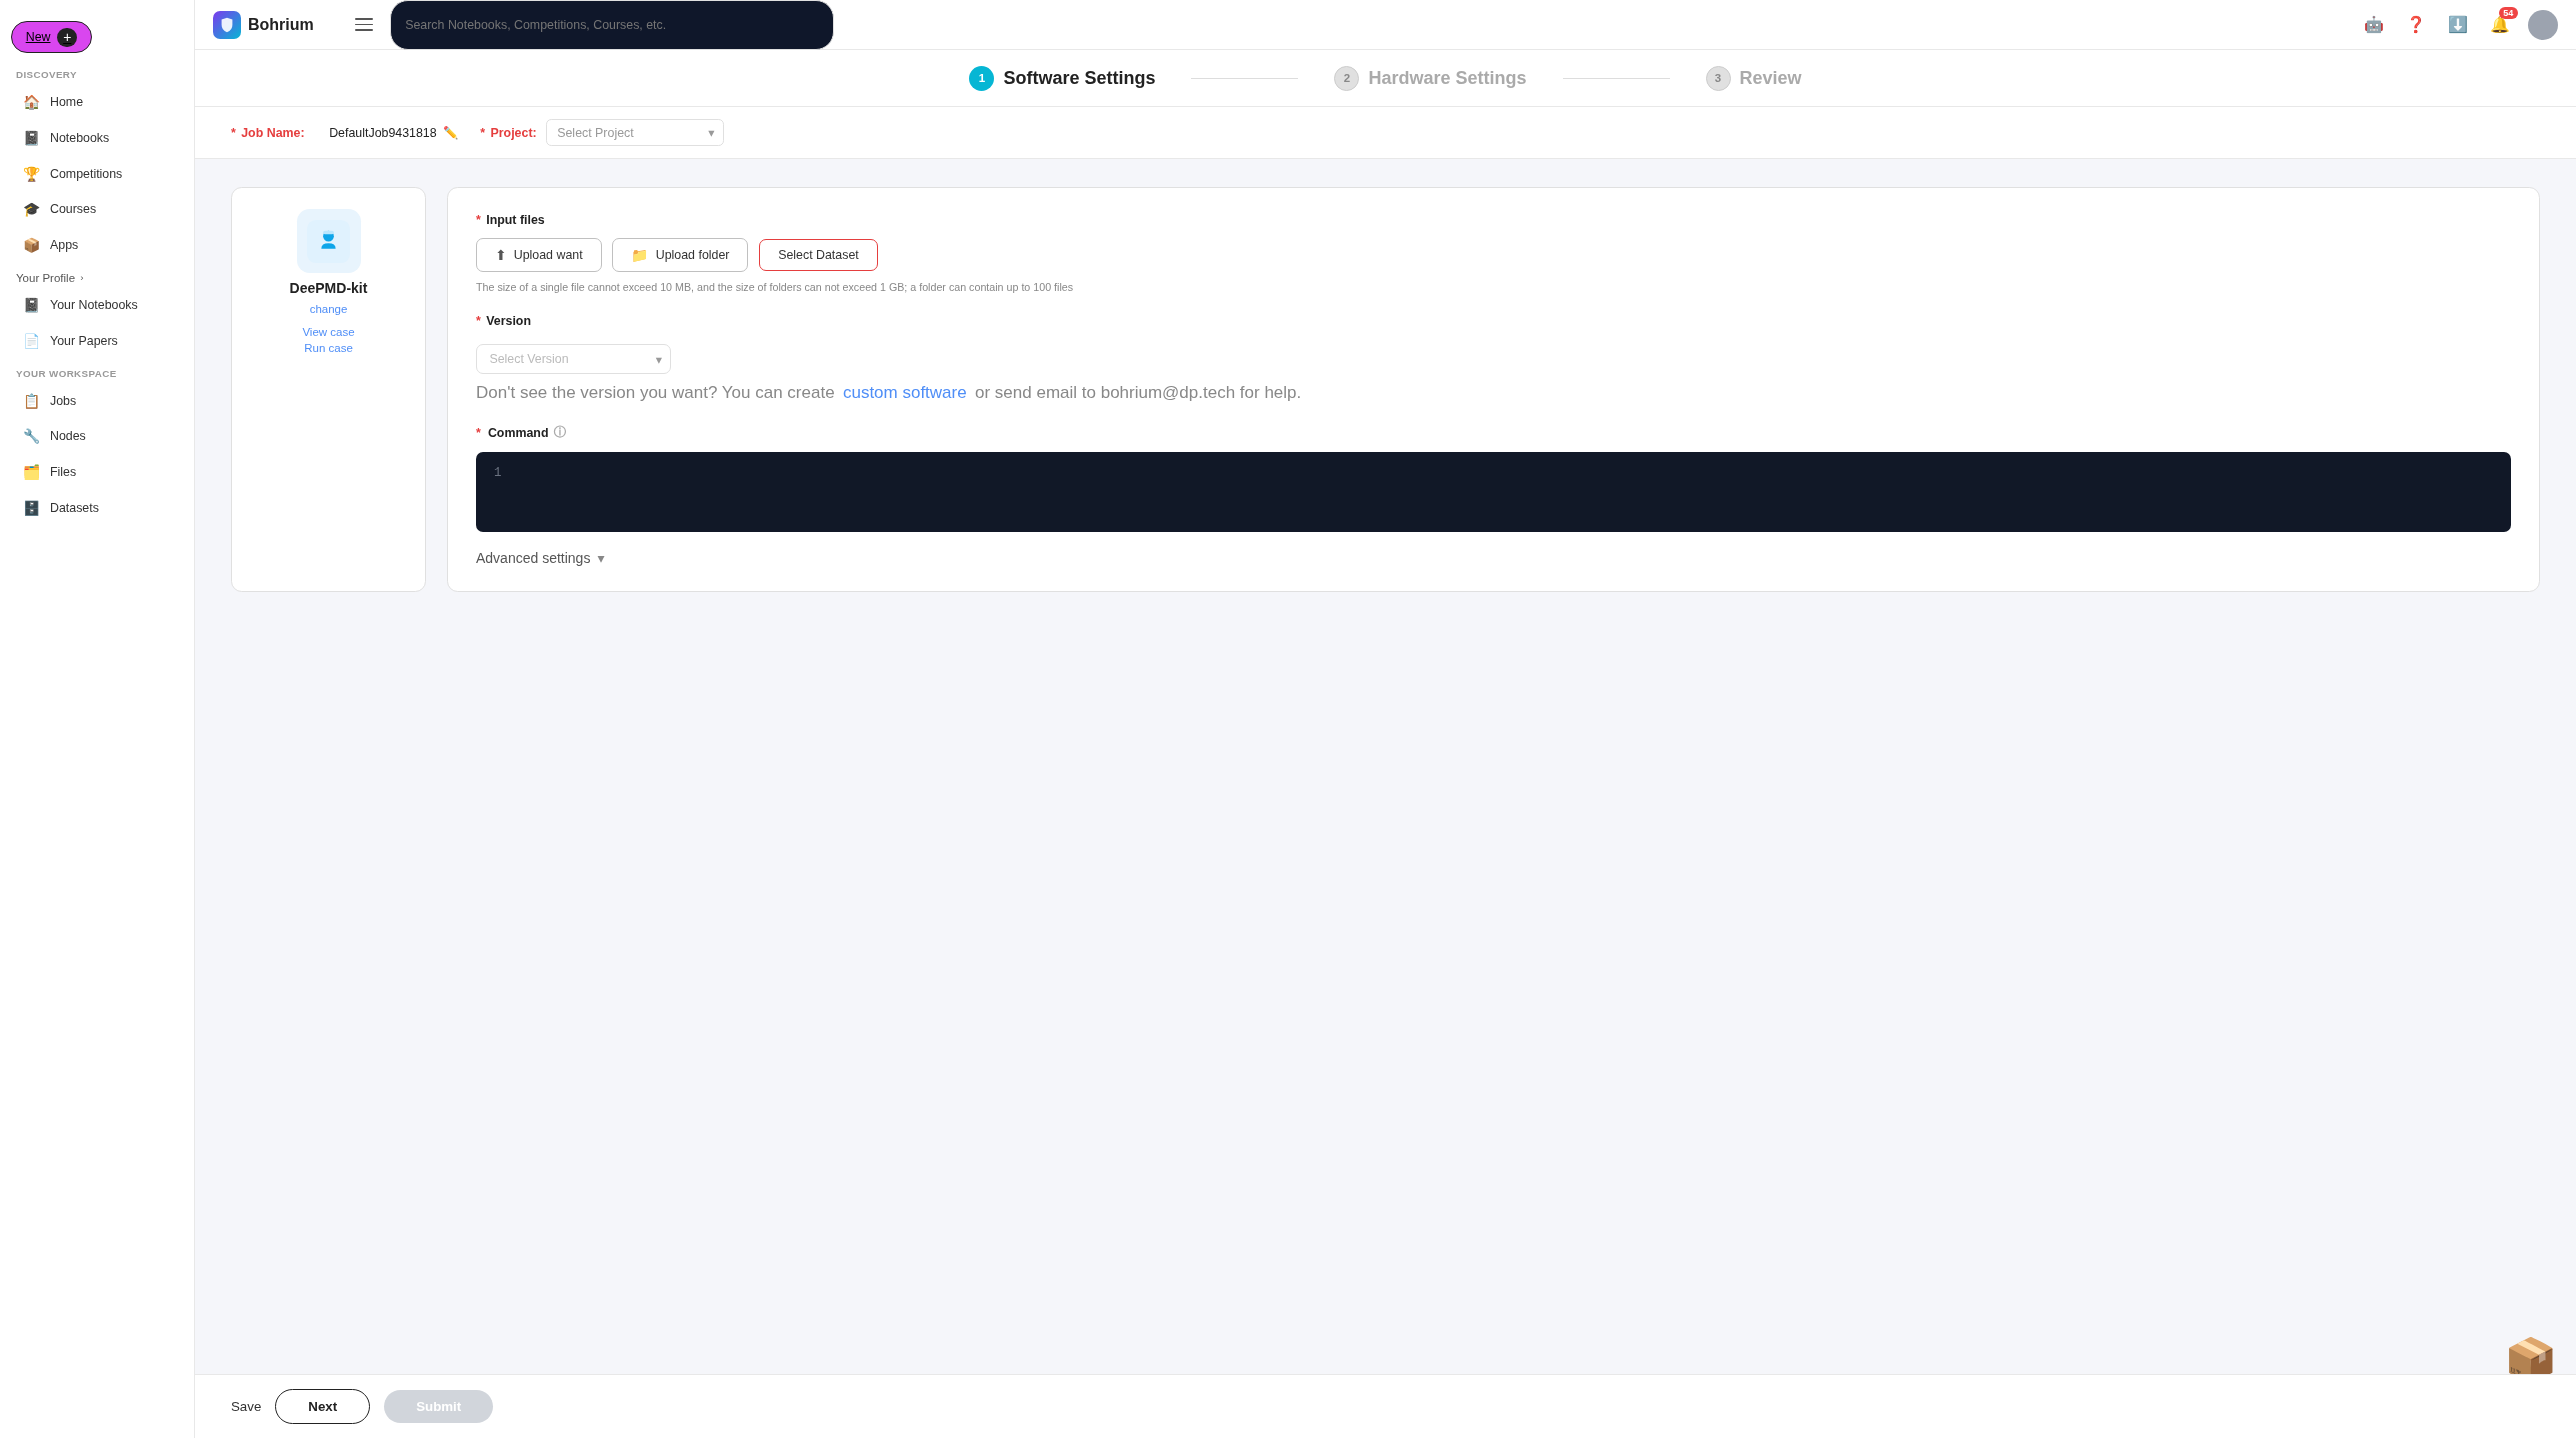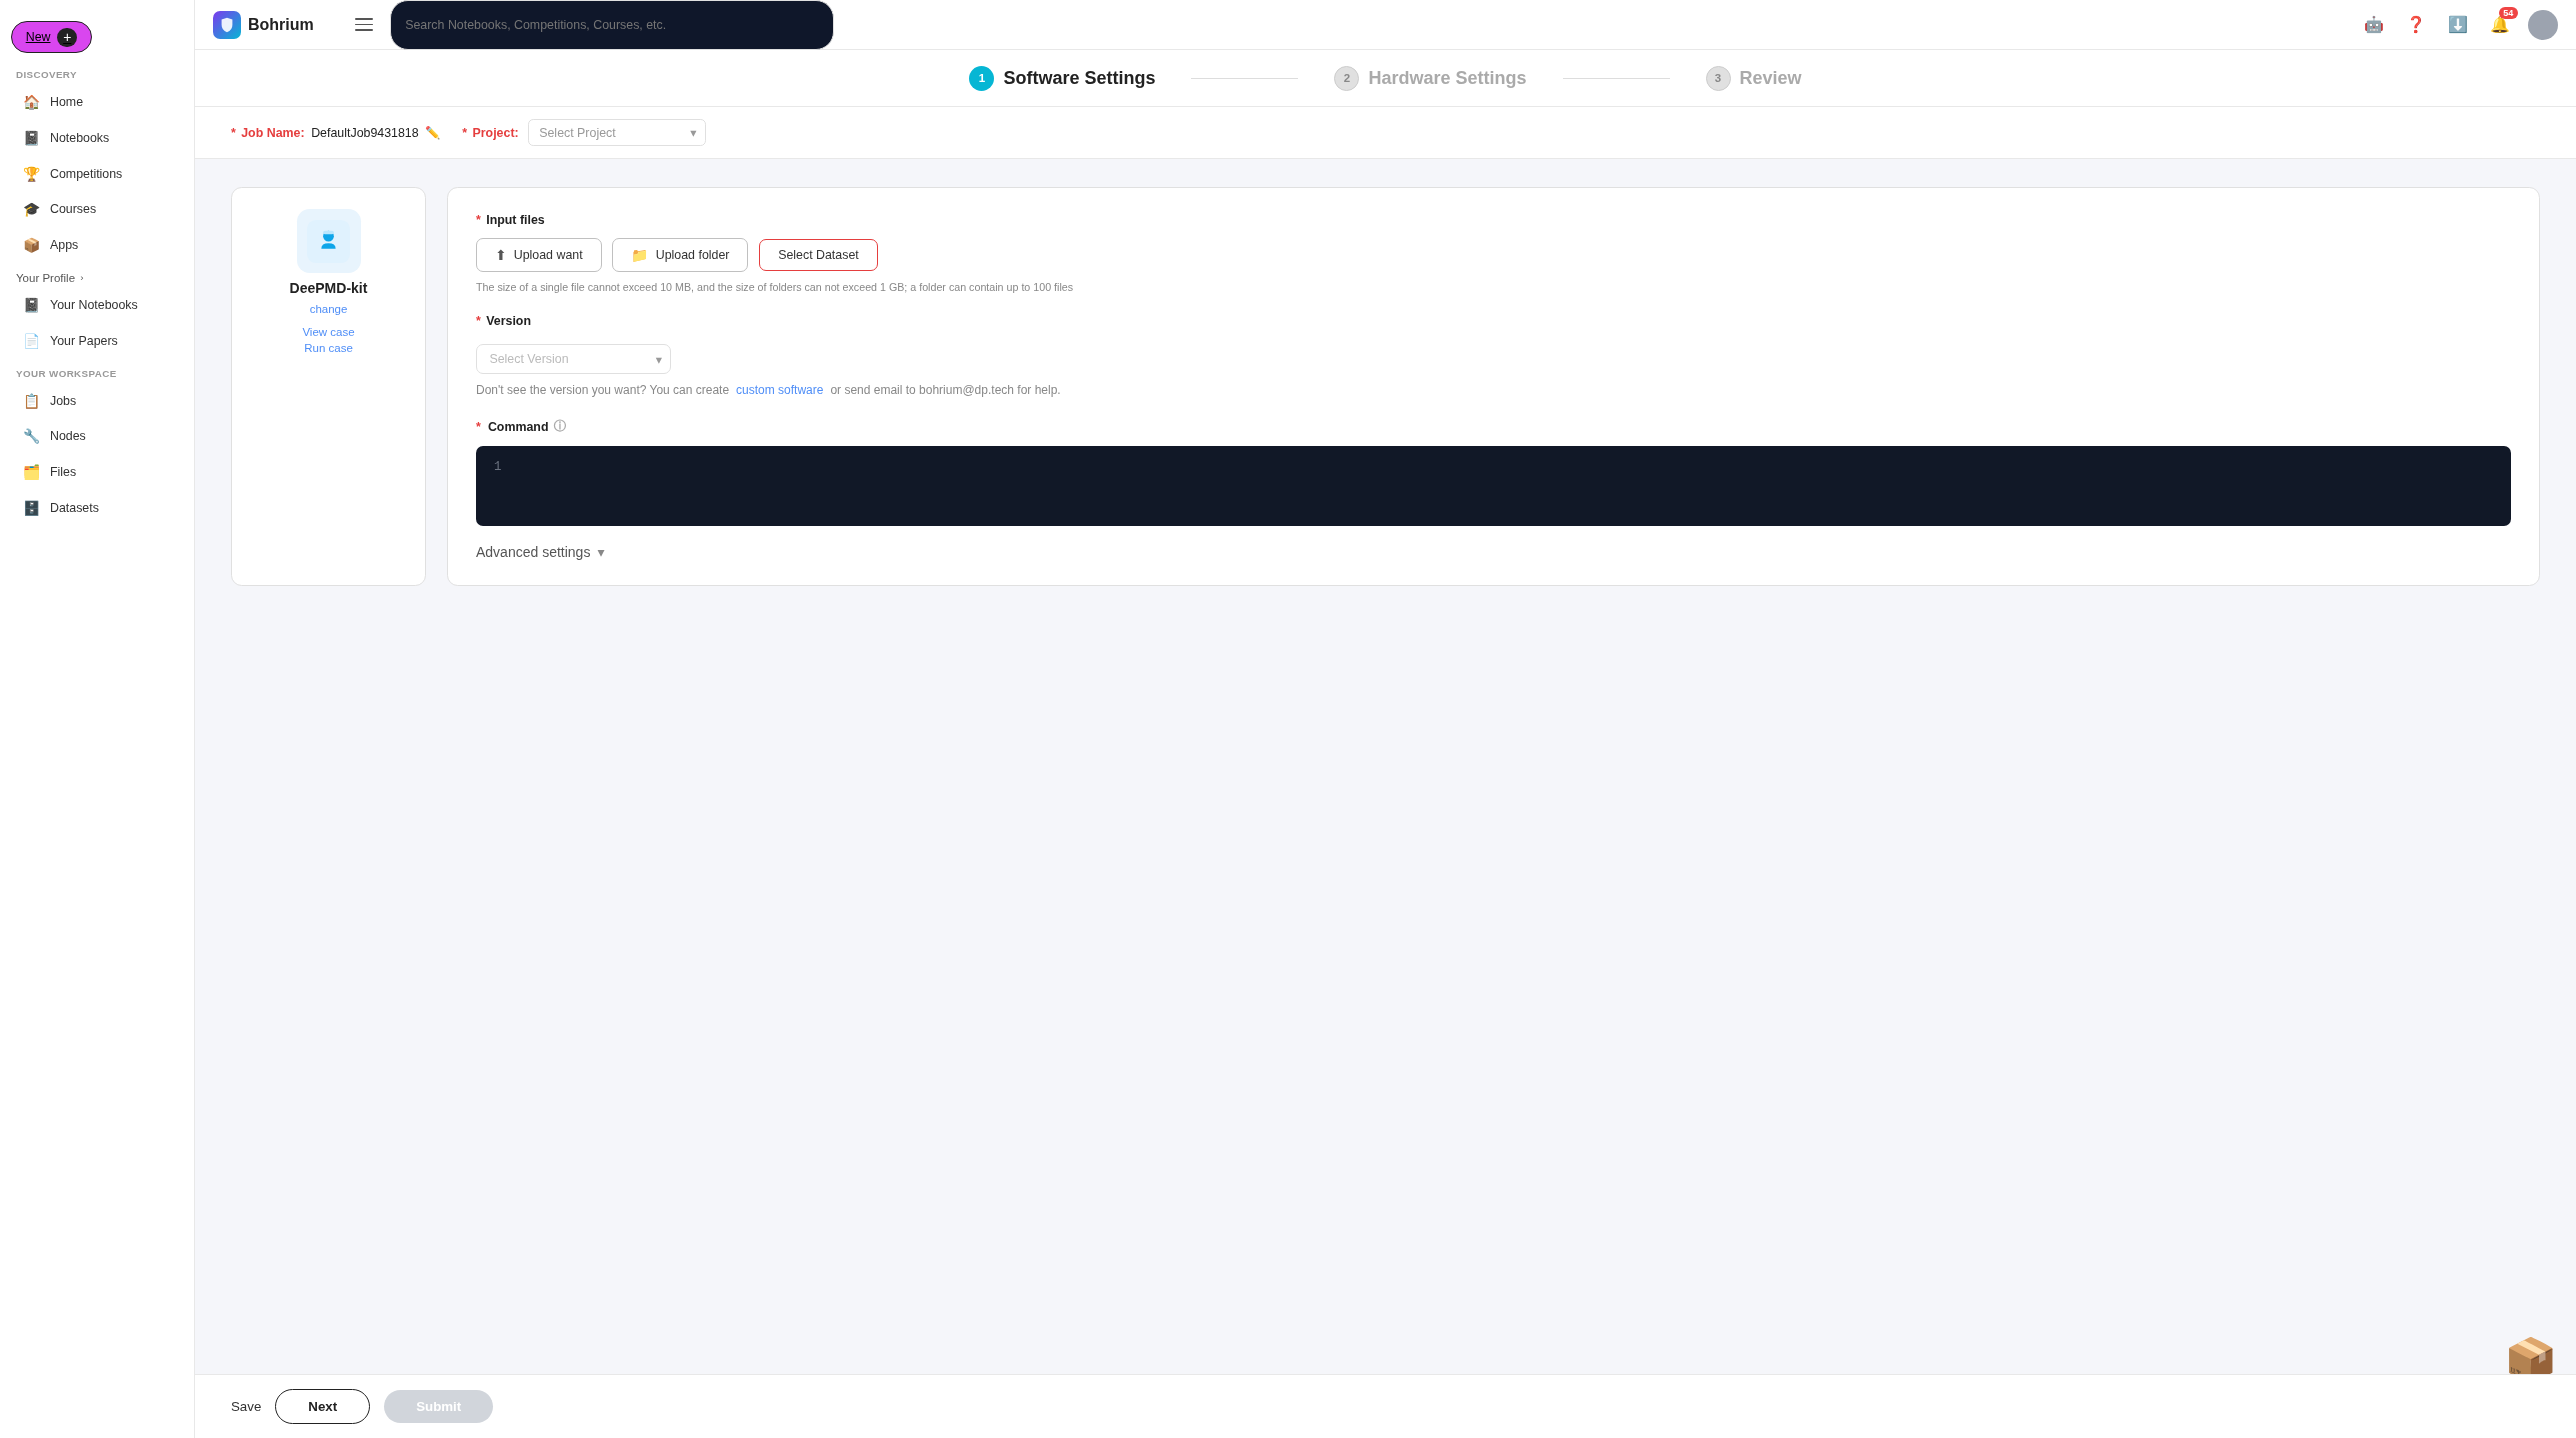--- a/index.html
+++ b/index.html
@@ -37,21 +37,21 @@
     .step-num { width: 25px; height: 25px; border-radius: 50%; display: flex; align-items: center; justify-content: center; font-size: 11.5px; font-weight: 700; flex-shrink: 0; }
     .step.active .step-num { background: #06b6d4; color: #fff; }
     .step.inactive .step-num { background: #e0e0e0; color: #888; border: 1.3px solid #ccc; }
     .step-label { font-size: 18px; font-weight: 600; }
     .step.active .step-label { color: #222; }
     .step.inactive .step-label { color: #aaa; }
     .step-divider { flex: 1; height: 0.9px; background: #ddd; max-width: 107px; }
 
     
     .job-header { background: #fff; border-bottom: 0.9px solid #e8e8e8; padding: 12.4px 36px; display: flex; align-items: center; gap: 21px; }
-    .job-name-label { color: #e53e3e; font-weight: 600; font-size: 12.4px; margin-right: 3px; }
+    .job-name-label { color: #e53e3e; font-weight: 600; font-size: 12.4px; margin-right: 21px; }
     .job-name-value { font-size: 12.4px; font-weight: 500; color: #222; }
     .edit-icon { cursor: pointer; color: #888; font-size: 12.4px; margin-left: 3.6px; }
     .project-label { color: #e53e3e; font-weight: 600; font-size: 12.4px; margin-right: 5.3px; }
     .project-select { border: 0.9px solid #e0e0e0; border-radius: 5.3px; padding: 5.3px 28px 5.3px 10.7px; font-size: 12.4px; color: #999; background: #fff; cursor: pointer; appearance: none; min-width: 178px; }
     .project-select-wrap { position: relative; display: inline-flex; align-items: center; }
     .project-select-wrap .chev { position: absolute; right: 9px; color: #999; pointer-events: none; }
 
     
     .content-scroll { flex: 1; overflow-y: auto; padding: 28px 36px 89px; }
 
@@ -75,21 +75,21 @@
     .upload-btn { display: flex; align-items: center; gap: 7px; border: 1.3px solid #c0c0c0; border-radius: 7px; padding: 8px 18px; cursor: pointer; font-size: 12.4px; font-weight: 500; background: #fff; color: #333; }
     .upload-btn-icon { font-size: 14px; color: #555; }
     .select-dataset-btn { border: 1.8px solid #e53e3e; border-radius: 7px; padding: 8px 18px; cursor: pointer; font-size: 12.4px; font-weight: 500; background: #fff; color: #333; display: flex; align-items: center; gap: 7px; }
     .file-size-note { font-size: 10.7px; color: #888; margin-top: 1.8px; }
 
     
     .version-section { margin-top: 21px; }
     .version-select-wrap { position: relative; display: inline-flex; align-items: center; margin-top: 5.3px; }
     .version-select { border: 0.9px solid #e0e0e0; border-radius: 7px; padding: 7px 32px 7px 12.4px; font-size: 12.4px; color: #bbb; background: #fff; cursor: pointer; appearance: none; min-width: 195px; }
     .version-select-wrap .chev { position: absolute; right: 9px; color: #999; pointer-events: none; }
-    .version-hint { font-size: 12px; color: #888; margin-top: 9px; }
+    .version-hint { font-size: 17px; color: #888; margin-top: 9px; }
     .version-hint a { color: #4f8ef7; text-decoration: none; }
 
     
     .command-section { margin-top: 21px; }
     .command-info { display: flex; align-items: center; gap: 5.3px; }
     .info-icon { color: #aaa; font-size: 12.4px; cursor: pointer; }
     .command-editor { background: #111827; border-radius: 7px; padding: 14px 18px; min-height: 80px; margin-top: 7px; color: #e5e7eb; font-family: 'Courier New', monospace; font-size: 12.4px; }
     .line-num { color: #6b7280; margin-right: 10.7px; }
 
     

